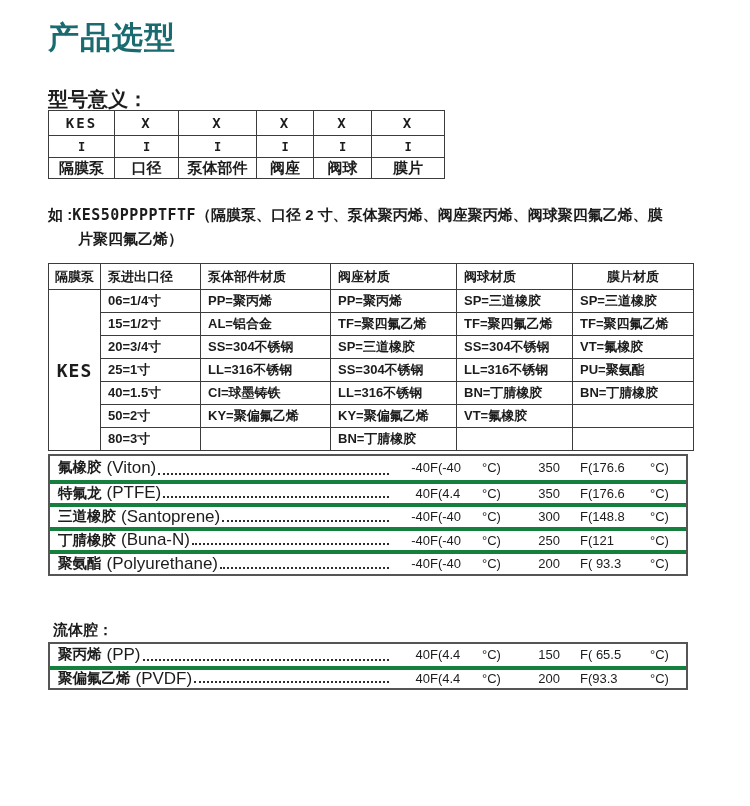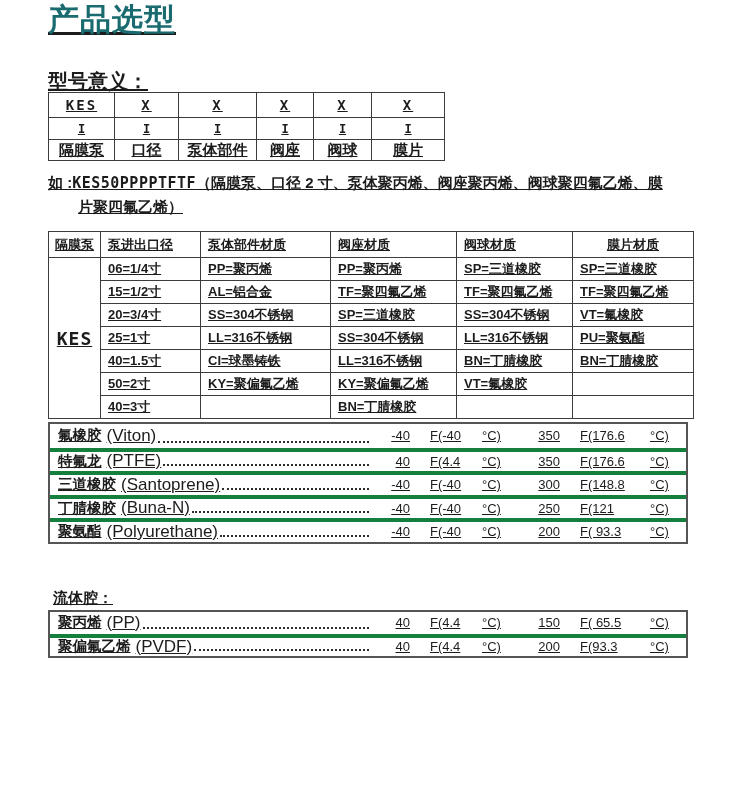--- a/index.html
+++ b/index.html
@@ -2,21 +2,21 @@
 <html><head>
 <meta charset="utf-8">
 <style>
   * { box-sizing: border-box; }
   html,body { margin:0; padding:0; }
   body {
     width:750px; height:806px; background:#ffffff;
     font-family:"Liberation Sans","DejaVu Sans",sans-serif;
     color:#1c1c1c;
   }
-  .page { width:750px; height:806px; padding:2px 0 0 48px; overflow:hidden;text-decoration:underline; }
+  .page { width:750px; height:806px; padding:20px 0 0 48px; overflow:hidden; }
 
   .sec-title {
     margin:0; font-size:31px; line-height:36px; font-weight:bold;
     color:#1a6b70; letter-spacing:1px;
   }
   .sec-title.second { margin-top:38px; margin-left:11px; }
 
   .small-label { margin-top:34px; font-size:20px; font-weight:bold; line-height:18px; }
   .small-label.tight { margin-top:17px; margin-left:5px; font-size:15px; }
   .small-label.fluid { margin-top:45px; margin-left:5px; font-size:15px; }
@@ -30,21 +30,21 @@
     height:25px; font-family:"DejaVu Sans Mono","Liberation Mono",monospace;
     font-weight:bold; font-size:14px; letter-spacing:2px;
   }
   .model-table .bar-row td {
     height:22px; font-family:"DejaVu Sans Mono","Liberation Mono",monospace;
     font-weight:bold; font-size:12px;
   }
   .model-table .meaning-row td { height:21px; font-weight:bold; font-size:15px; }
 
   
-  .example { margin-top:10px; font-size:15px; line-height:23px; font-weight:bold; }
+  .example { margin-top:24px; font-size:15px; line-height:23px; font-weight:bold; }
   .example .code { font-family:"DejaVu Sans Mono","Liberation Mono",monospace; letter-spacing:0.5px; }
   .example .line2 { padding-left:30px; }
 
   
   .sel-table { width:645px; margin-top:13px; table-layout:fixed; }
   .sel-table th, .sel-table td {
     border:1px solid #3c3c3c; font-size:13px; font-weight:bold;
     text-align:left; padding:0 0 0 7px; height:23px;
   }
   .sel-table th { height:26px; }
@@ -64,21 +64,21 @@
   .temp-table.fluid-t .trow { height:22px; }
   .mat-cn { font-size:14.5px; font-weight:bold; white-space:nowrap; }
   .mat-en { font-size:17px; margin-left:5px; white-space:nowrap; }
   .dots { flex:1 1 auto; height:100%; position:relative; }
   .dots::after {
     content:""; position:absolute; left:2px; right:1px; bottom:5px;
     border-bottom:2px dotted #2e2e2e;
   }
   .v { white-space:pre; font-size:13px; }
   .min-f { width:40px; text-align:right; }
-  .min-cf { width:52px; margin-left:20px; }
+  .min-cf { width:52px; }
   .min-cu { width:34px; }
   .max-f { width:44px; text-align:right; }
   .max-cf { width:70px; margin-left:20px; }
   .max-cu { width:34px; }
 </style>
 </head>
 <body>
 
 <div class="page">
 
@@ -183,21 +183,21 @@
       <td>BN=丁腈橡胶</td>
     </tr>
     <tr>
       <td>50=2寸</td>
       <td>KY=聚偏氟乙烯</td>
       <td>KY=聚偏氟乙烯</td>
       <td>VT=氟橡胶</td>
       <td></td>
     </tr>
     <tr>
-      <td>40=3寸</td>
+      <td>80=3寸</td>
       <td></td>
       <td>BN=丁腈橡胶</td>
       <td></td>
       <td></td>
     </tr>
   </tbody>
     </table>
 
 
 

